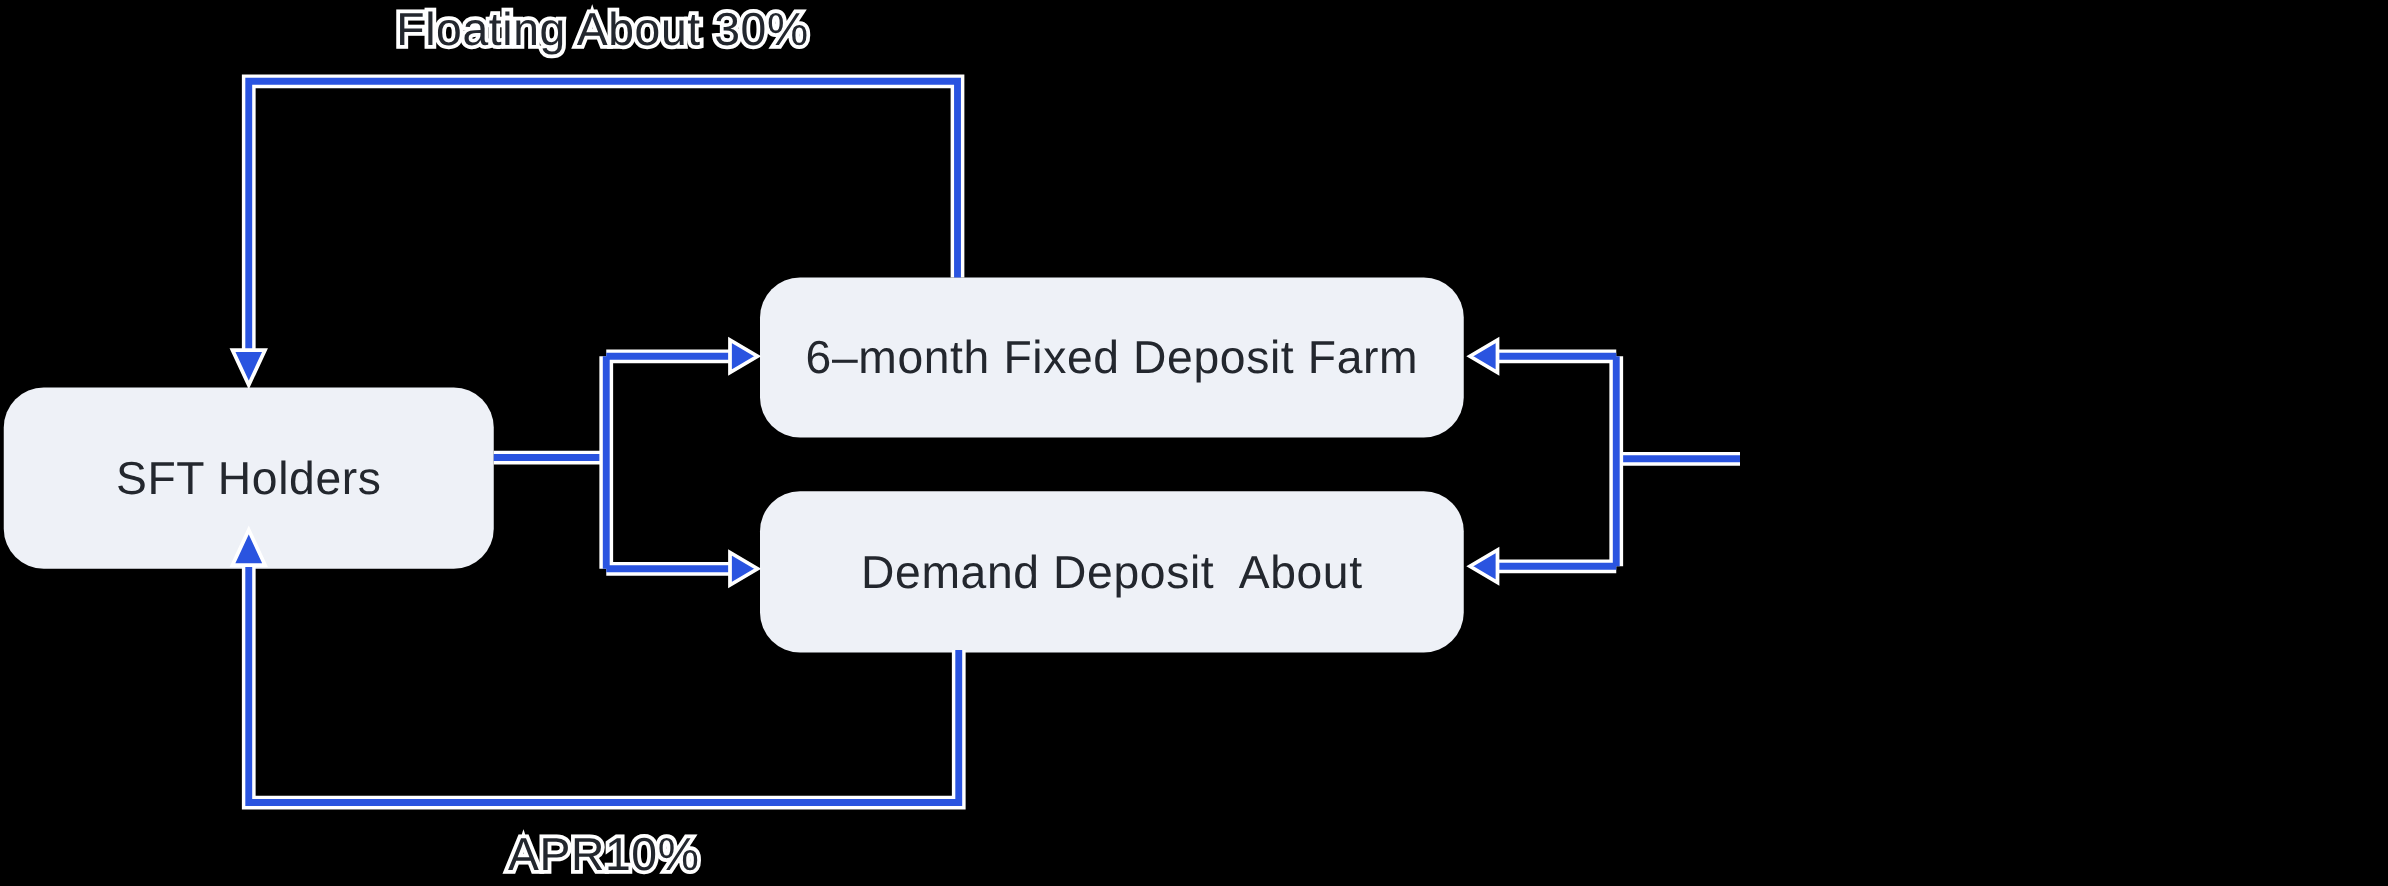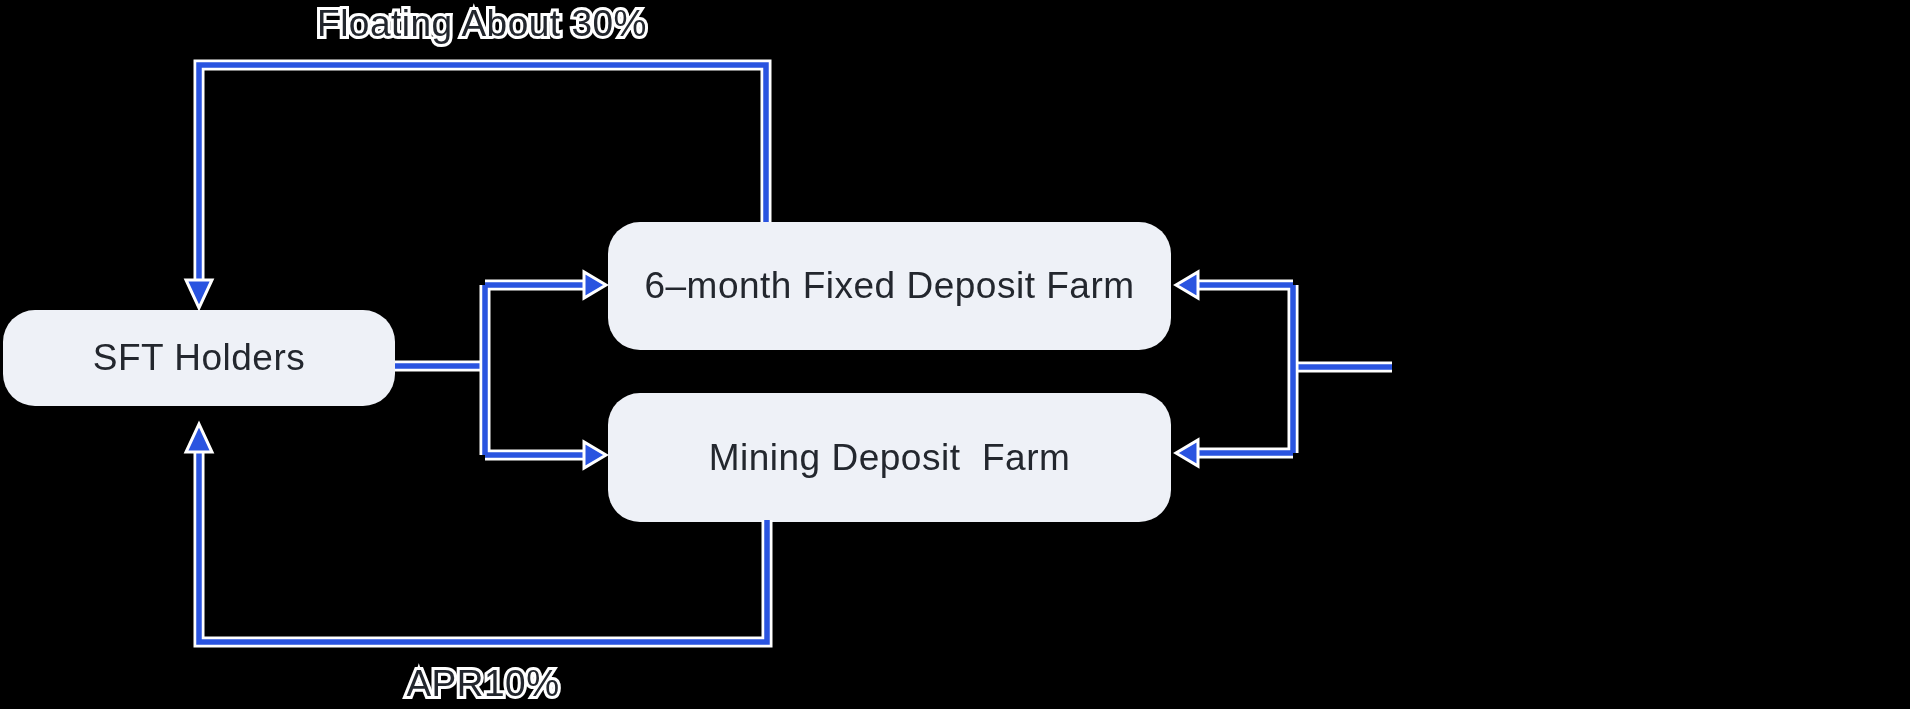--- a/index.html
+++ b/index.html
@@ -13,21 +13,21 @@
   .dnode{
     position:absolute;
     background:var(--box-fill,#eef1f7);
     border-radius:32px;
     display:flex;align-items:center;justify-content:center;
     font-size:37px;
     color:var(--box-text,#23272e);
     white-space:pre;
     letter-spacing:0.5px;
   }
-  #n-sft   {left:3px;   top:310px; width:392px; height:96px;}
+  #n-sft   {left:3px;   top:310px; width:392px; height:145px;}
   #n-fixed {left:608px;  top:222px; width:563px; height:128px;}
   #n-demand{left:608px;  top:393px; width:563px; height:129px;}
   #n-node  {left:1392px; top:311px; width:513px; height:112px;}
   #wires{position:absolute;left:0;top:0;pointer-events:none;}
   .casing{stroke:var(--casing,#fff);stroke-width:11;fill:none;}
   .wire{stroke:var(--blue,#2a54e0);stroke-width:5.5;fill:none;}
   .arrow{fill:var(--blue,#2a54e0);stroke:var(--casing,#fff);stroke-width:3;stroke-linejoin:miter;}
   .edge-label{
     font-family:"Liberation Sans", sans-serif;
     font-size:37px;font-weight:500;
@@ -41,21 +41,21 @@
 
 <div id="canvas">
 
   <div class="dnode" id="n-sft">
     <span>SFT Holders</span>
   </div>
   <div class="dnode" id="n-fixed">
     <span>6–month Fixed Deposit Farm</span>
   </div>
   <div class="dnode" id="n-demand">
-    <span>Mining Deposit  Farm</span>
+    <span>Demand Deposit  About</span>
   </div>
 
   <svg id="wires" width="1910" height="709" viewBox="0 0 1910 709">
 
     <g>
       <path class="casing" d="M766,222 L766,65 L199,65 L199,282"></path>
       <path class="wire" d="M766,222 L766,65 L199,65 L199,282"></path>
       <polygon class="arrow" points="186,280 212,280 199,308"></polygon>
     </g>
 

